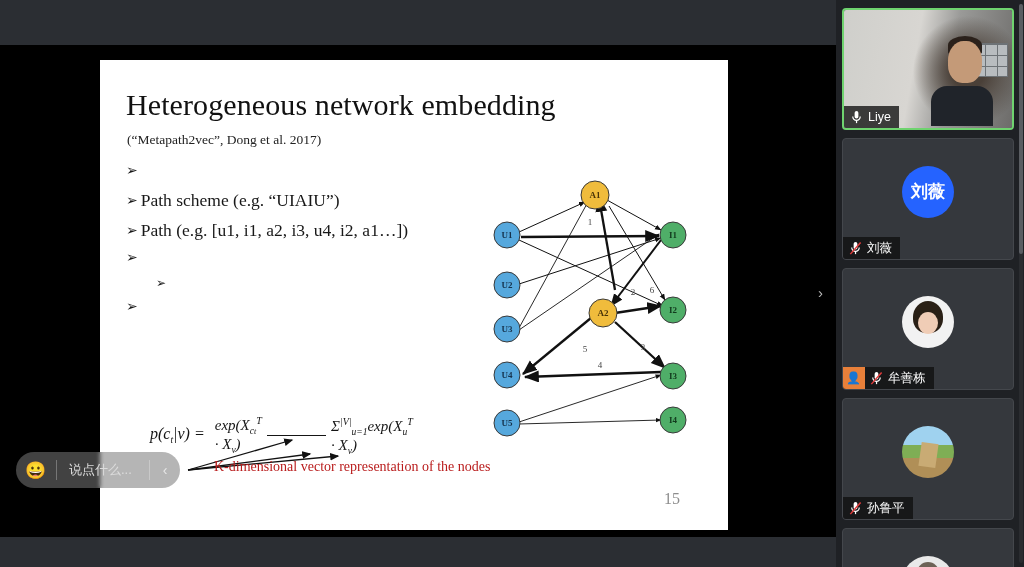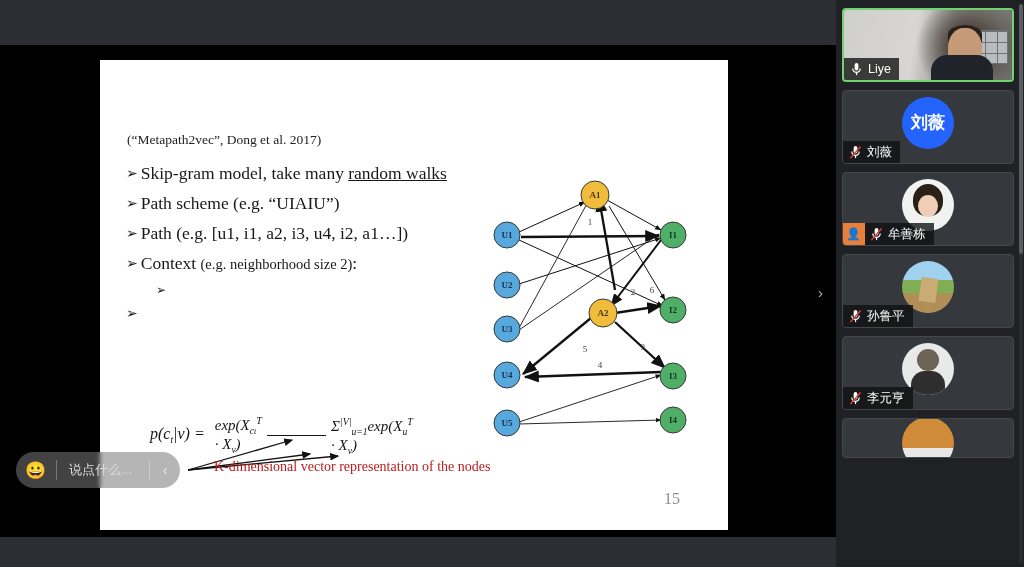--- a/index.html
+++ b/index.html
@@ -127,21 +127,21 @@
 
   
   .panel {
     position: absolute; left: 836px; top: 0;
     width: 188px; height: 567px;
     background: #1f2125;
     padding: 8px 10px 0 6px;
   }
   .tile {
     position: relative;
-    width: 172px; height: 74px;
+    width: 172px; height: 122px;
     background: #35383d;
     border: 1px solid #44474c;
     border-radius: 4px;
     margin-bottom: 8px;
     overflow: hidden;
   }
   .tile.active { border: 2px solid #6fd36f; }
   .tile .video {
     position: absolute; inset: 0;
     background:
@@ -240,38 +240,37 @@
 </head>
 <body>
 
 <div id="app">
 
   <div class="stage">
     <div class="stage-black"></div>
 
     <div class="slide">
 
+      <div class="slide-title">Heterogeneous network embedding</div>
       <div class="slide-subtitle">(“Metapath2vec”, Dong et al. 2017)</div>
 
       <div class="bullets">
         <div class="bullet">
           <span class="mark">➢</span>
-          <span>Skip-gram model, take many <span class="underl">random walks</span></span>
         </div>
         <div class="bullet">
           <span class="mark">➢</span>
           <span>Path scheme (e.g. “UIAIU”)</span>
         </div>
         <div class="bullet">
           <span class="mark">➢</span>
           <span>Path (e.g. [u1, i1, a2, i3, u4, i2, a1…])</span>
         </div>
         <div class="bullet">
           <span class="mark">➢</span>
-          <span>Context <span class="small">(e.g. neighborhood size 2)</span>:</span>
         </div>
         <div class="bullet sub">
           <span class="mark">➢</span>
         </div>
         <div class="bullet">
           <span class="mark">➢</span>
         </div>
       </div>
 
       <div class="formula">

